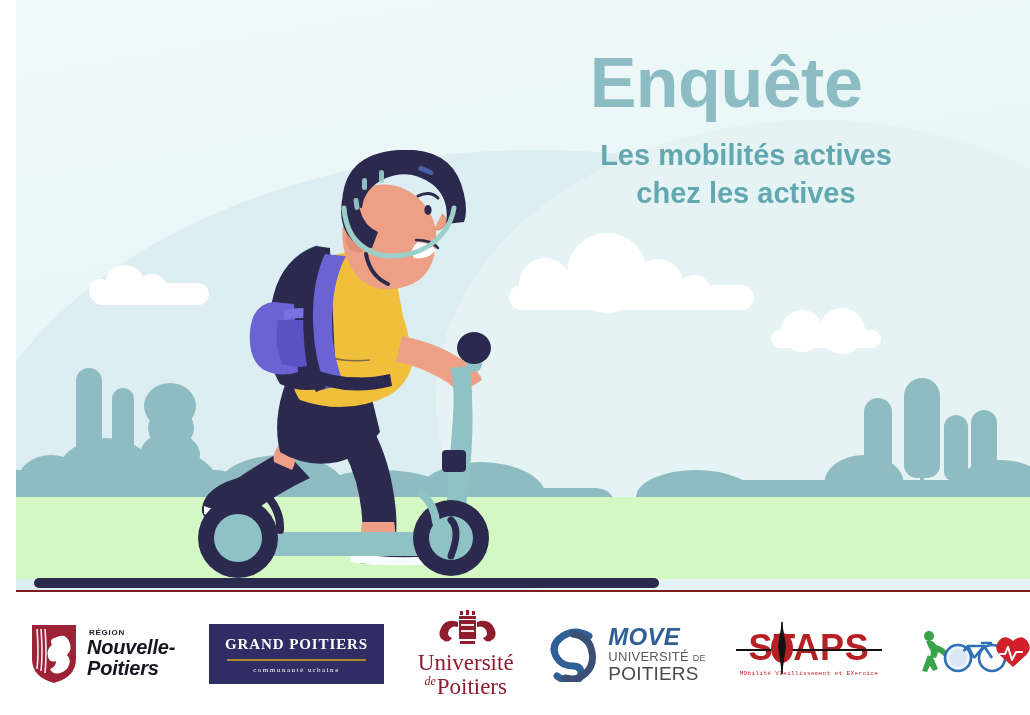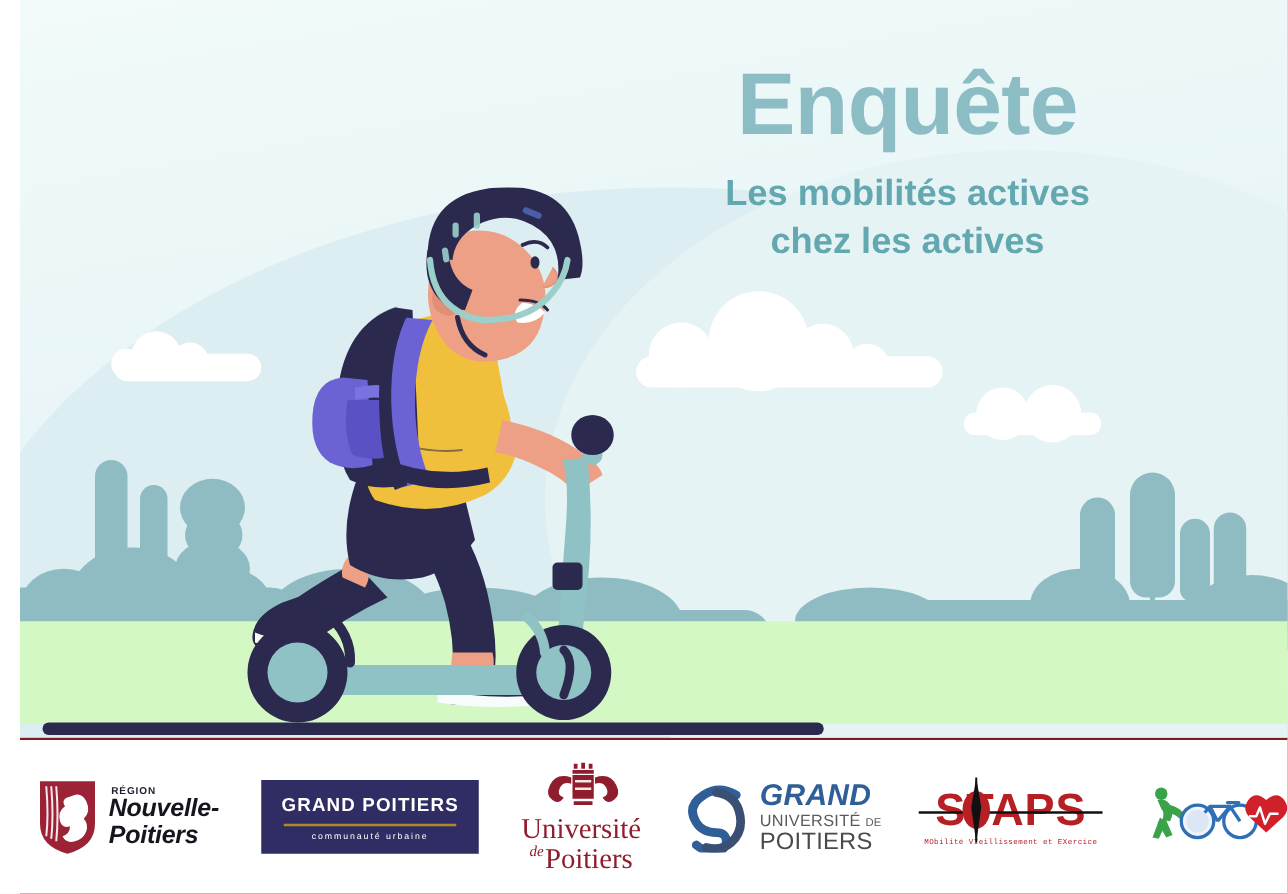--- a/index.html
+++ b/index.html
@@ -37,21 +37,21 @@
   .logo{display:flex;align-items:center;justify-content:center;}
 
   
   .na{display:flex;align-items:center;gap:9px;}
   .na-txt{line-height:1.0;}
   .na-region{font-size:8px;letter-spacing:.09em;color:#1d1d2b;font-weight:700;margin-left:2px;}
   .na-name{font-size:20px;font-weight:700;color:#15151f;letter-spacing:-.01em;font-style:italic;}
   .na-name .l2{display:block;margin-top:1px;}
 
   
-  .gp{background:#2f2d63;padding:12px 16px 10px;text-align:center;}
+  .gp{background:#2f2d63;padding:12px 16px 10px;text-align:center;font-family:Liberation Serif, serif;}
   .gp-t{color:#fff;font-size:15px;font-weight:700;letter-spacing:.06em;}
   .gp-rule{height:2px;background:#b08a28;margin:6px 2px 5px;}
   .gp-s{color:#fff;font-size:7px;letter-spacing:.22em;}
 
   
   .up{text-align:center;font-family:"Liberation Serif", serif;color:#8f1d2d;}
   .up-1{font-size:23px;line-height:1;}
   .up-2{font-size:23px;line-height:1;margin-top:1px;}
   .up-2 .de{font-size:12px;font-style:italic;vertical-align:super;margin-right:1px;}
 
@@ -72,21 +72,21 @@
 
   
   .mb{text-align:center;}
   .mb-txt{font-size:24px;font-weight:700;line-height:1;margin-top:1px;}
   .mb-a{color:#3aa349;}
   .mb-b{color:#2f6fb5;}
 
   
   .title{position:absolute;left:430px;top:48px;width:560px;text-align:center;
          font-size:70px;font-weight:700;color:#8cbcc4;letter-spacing:-.5px;line-height:1;}
-  .subtitle{position:absolute;left:430px;top:136px;width:560px;text-align:center;
+  .subtitle{position:absolute;left:450px;top:136px;width:560px;text-align:center;
             font-size:29px;font-weight:700;color:#63a8b0;line-height:1.32;}
 </style>
 </head>
 <body>
 
 <div class="poster">
 
   <div class="scene">
     <div class="sky"></div>
     <div class="hill-big"></div>
@@ -315,21 +315,21 @@
       </div>
     </div>
 
     <div class="logo staps">
       <svg width="52" height="56" viewBox="0 0 52 56">
         <path d="M42 10 q-14 -8 -26 0 q-14 9 -6 22 q5 8 16 8 q8 0 8 7 q0 8 -10 8 q-8 0 -14 -5" stroke="#2f5f96" stroke-width="7" fill="none" stroke-linecap="round"></path>
         <path d="M26 8 q14 2 18 14 q5 16 -6 26 q-8 7 -20 4" stroke="#3a4f73" stroke-width="7" fill="none" stroke-linecap="round"></path>
         <rect x="24" y="6" width="7" height="44" fill="#2f5f96" opacity=".0"></rect>
       </svg>
       <div class="staps-txt">
-        <div class="staps-1">GRAND</div>
+        <div class="staps-1">MOVE</div>
         <div class="staps-2">
           <span>UNIVERSITÉ</span>
           <span class="de">DE</span>
         </div>
         <div class="staps-3">POITIERS</div>
       </div>
     </div>
 
     <div class="logo">
       <div class="move">

